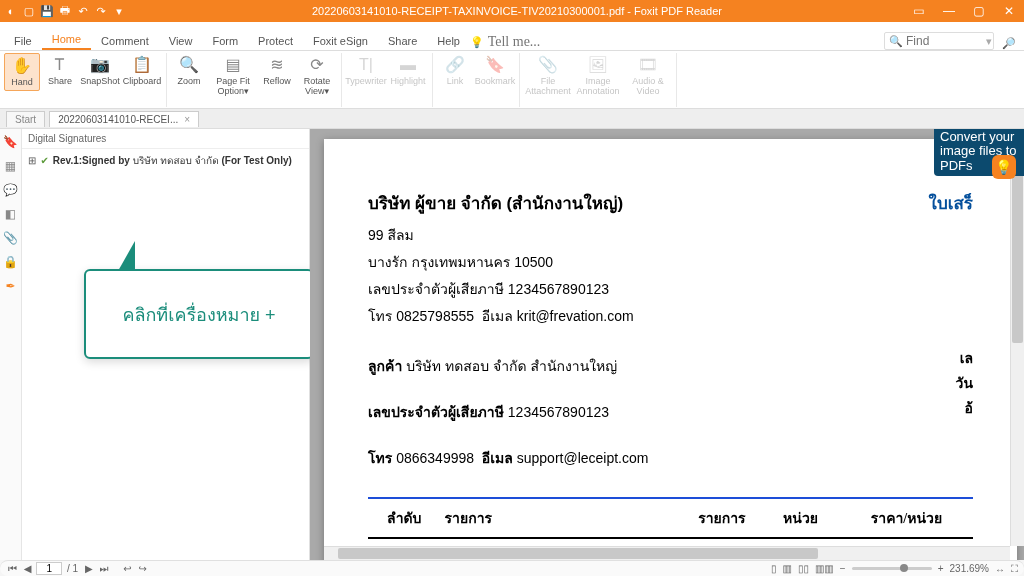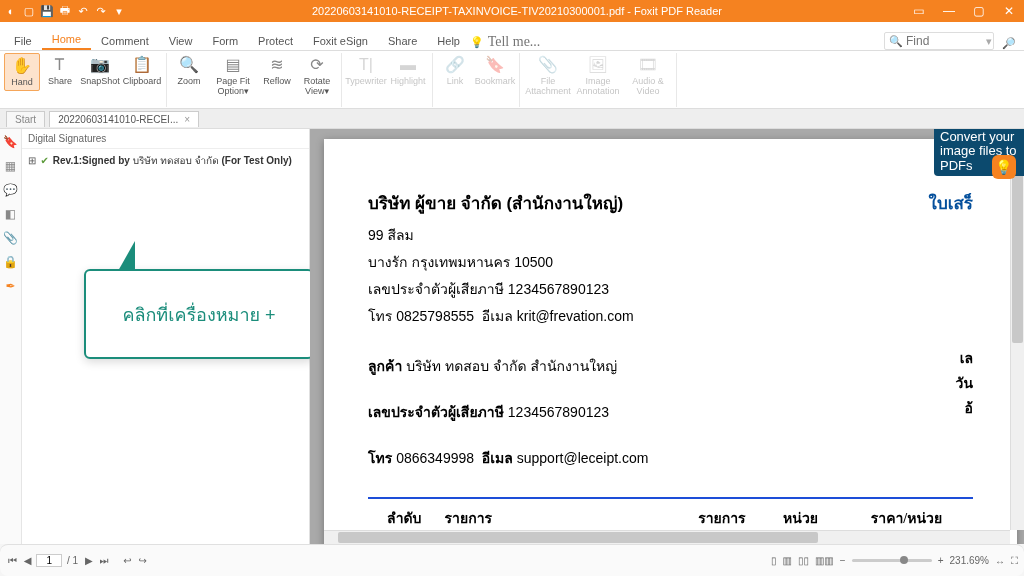--- a/index.html
+++ b/index.html
@@ -82,21 +82,21 @@
   .convertbanner { position: absolute; right: 0; top: -2px; background: #0c4a6e; color: #fff; font-size: 13px; padding: 3px 6px; line-height: 1.1; max-width: 90px; border-radius: 0 0 0 4px; cursor: pointer; z-index: 5; }
   .bulb { position: absolute; right: 8px; top: 26px; width: 24px; height: 24px; background: #f58220; border-radius: 6px; display: flex; align-items: center; justify-content: center; color: #fff; font-size: 14px; cursor: pointer; z-index: 5; }
 
   
   .vscroll { position: absolute; right: 0; top: 0; bottom: 14px; width: 14px; background: #f0f0f0; border-left: 1px solid #ddd; }
   .vscroll .thumb { position: absolute; left: 1px; right: 1px; top: 14px; height: 200px; background: #c8c8c8; border-radius: 2px; }
   .hscroll { position: absolute; left: 14px; right: 14px; bottom: 0; height: 14px; background: #f0f0f0; border-top: 1px solid #ddd; }
   .hscroll .thumb { position: absolute; top: 1px; bottom: 1px; left: 14px; width: 480px; background: #c8c8c8; border-radius: 2px; }
 
   
-  .status { height: 32px; background: #fafafa; border-top: 1px solid #e0e0e0; display: flex; align-items: center; padding: 0 6px; font-size: 10px; color: #666; gap: 6px; border-radius: 8px; }
+  .status { height: 16px; background: #fafafa; border-top: 1px solid #e0e0e0; display: flex; align-items: center; padding: 0 6px; font-size: 10px; color: #666; gap: 6px; border-radius: 8px; }
   .status .nav span { cursor: pointer; padding: 0 2px; }
   .status input.pagein { width: 26px; text-align: center; border: 1px solid #ccc; font-size: 10px; }
   .status .spacer { flex: 1; }
   .status .zoomctl { display: flex; align-items: center; gap: 6px; }
   .zoomslider { width: 80px; height: 3px; background: #ccc; position: relative; border-radius: 2px; }
   .zoomslider .knob { position: absolute; left: 60%; top: -3px; width: 8px; height: 8px; background: #888; border-radius: 50%; }
 </style>
 </head>
 <body>
 

